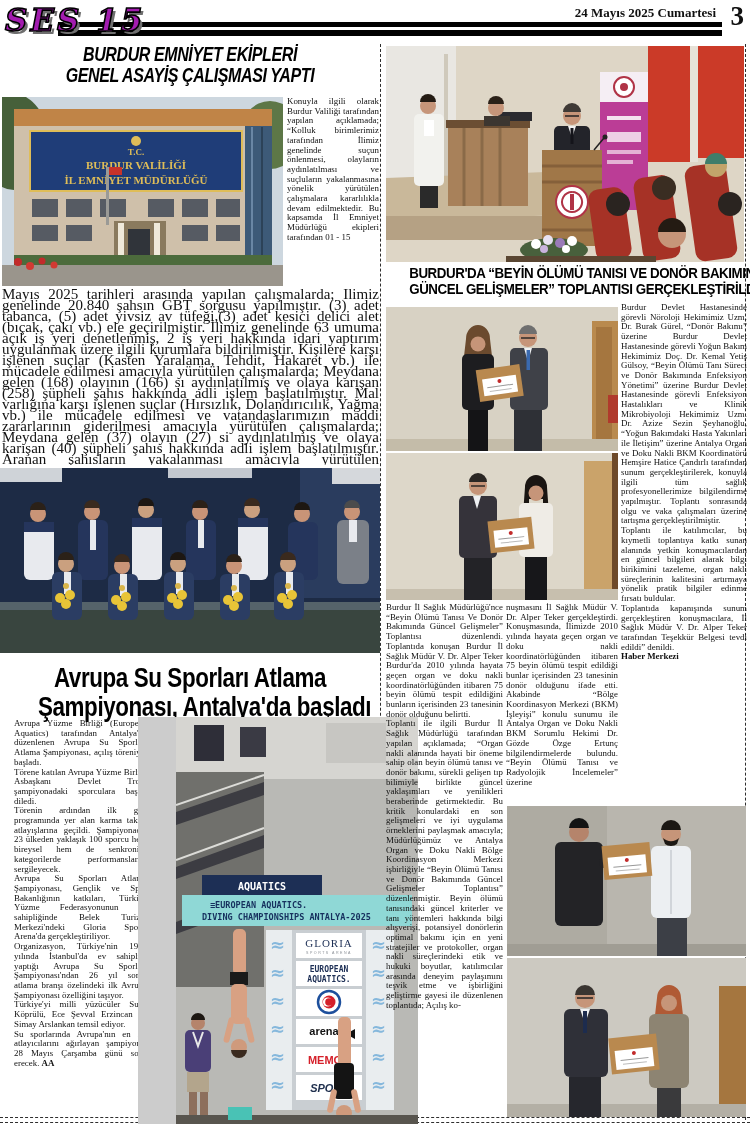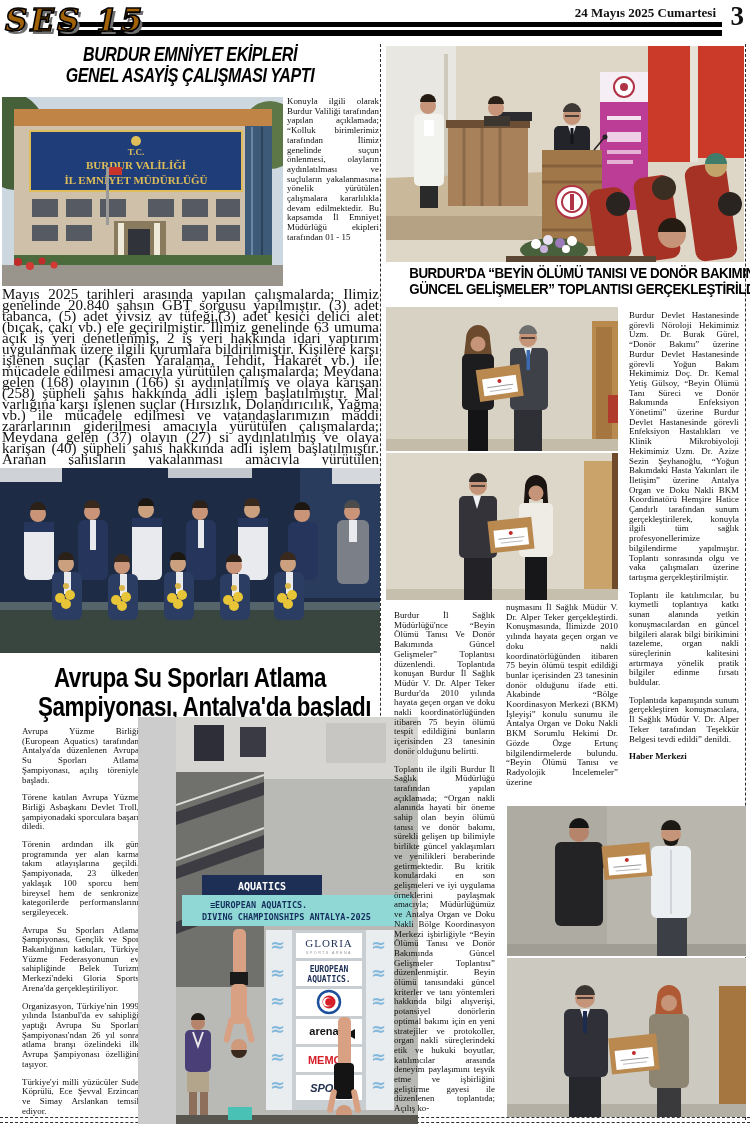--- a/index.html
+++ b/index.html
@@ -1,37 +1,37 @@
 <!DOCTYPE html>
 <html lang="tr"><head>
 <meta charset="utf-8">
 <style>
   html,body{margin:0;padding:0;background:#ffffff;}
   .page{position:relative;width:750px;height:1124px;background:#fff;overflow:hidden;
         font-family:"Liberation Serif","DejaVu Serif",serif;color:#111;}
   .abs{position:absolute;}
   
   .logo{font-family:"DejaVu Serif",serif;font-weight:900;font-style:italic;
-        font-size:31px;letter-spacing:3px;color:#a16207;
+        font-size:31px;letter-spacing:3px;color:#a21caf;
         -webkit-text-stroke:1.6px #000;text-shadow:3px 3px 0 #6f6f6f;}
   .rule{background:#000;}
   .date{font-weight:700;font-size:13px;}
   .pageno{font-weight:700;font-size:27px;line-height:1;}
   
   .hl{font-family:"Liberation Sans","DejaVu Sans",sans-serif;font-weight:700;
       text-align:center;color:#000;}
   .hl .ln{display:block;white-space:nowrap;letter-spacing:-0.5px;
           transform:scaleX(0.80);transform-origin:50% 50%;line-height:1.04;}
   .hl1{font-size:20px;font-style:italic;}
   .hl2{font-size:28px;margin-top:8px;}
   .hl3{font-size:15.5px;}
   .hl3 .ln{transform:scaleX(0.86);}
   
   .tx{text-align:justify;overflow:hidden;}
-  .tx p{margin:8px;}
+  .tx p{margin:0;}
   .t9{font-size:8.9px;line-height:9.7px;}
   .t93{font-size:15px;line-height:11px;}
   .byline{font-weight:700;}
   
   .vdash{border-left:1.6px dashed #2e2e2e;width:0;}
   .hdash{border-top:1.6px dashed #2e2e2e;height:0;}
   .photo svg{display:block;width:100%;height:100%;}
   .photo{overflow:hidden;background:#ccc;}
 </style>
 </head>

